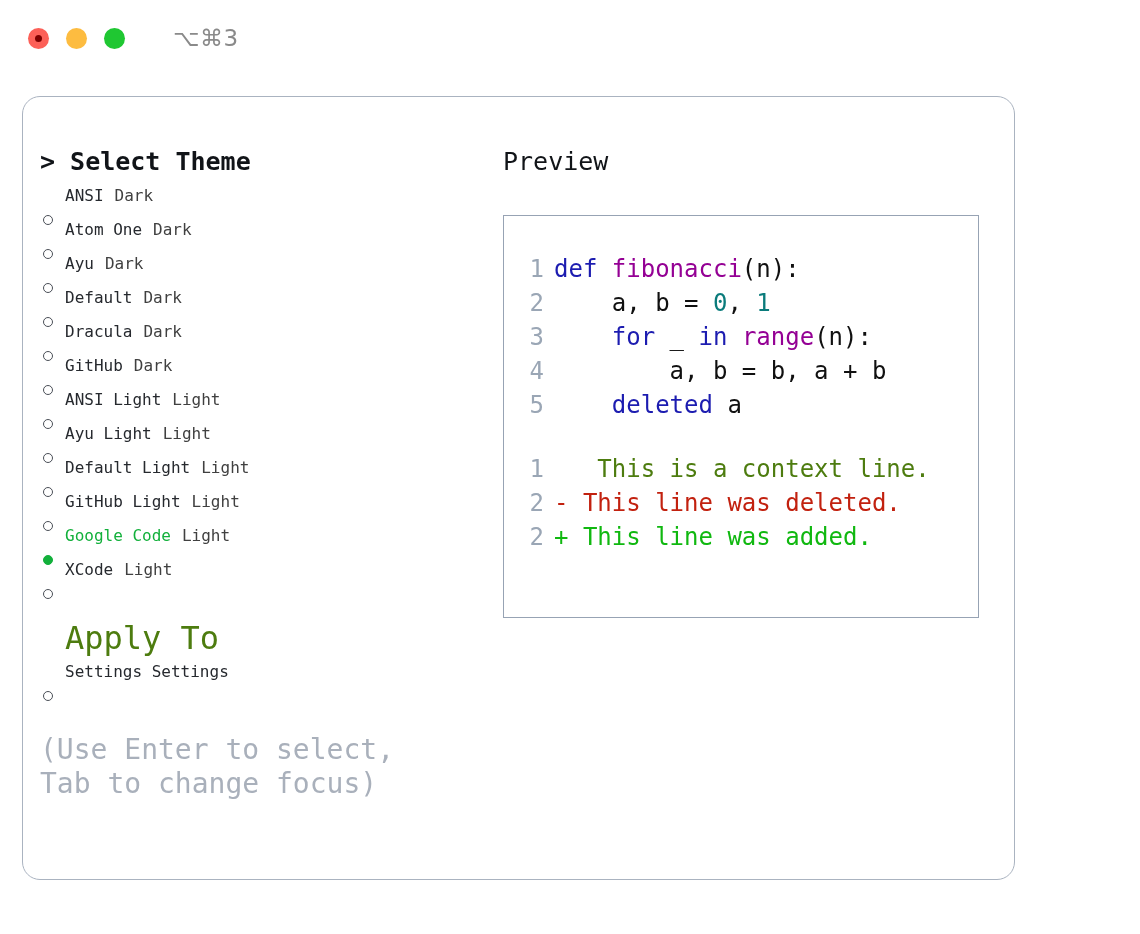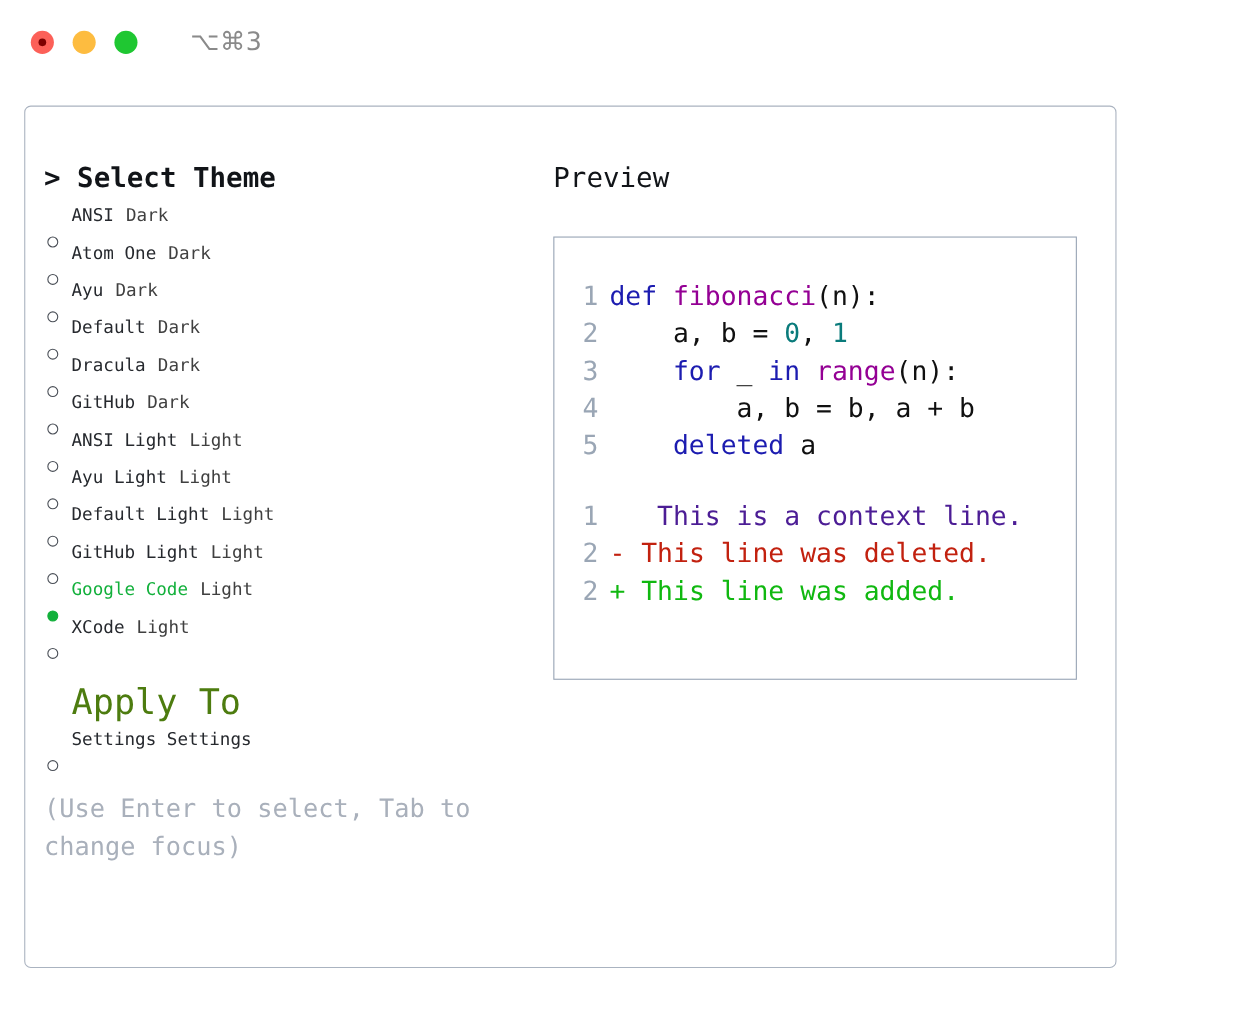--- a/index.html
+++ b/index.html
@@ -66,21 +66,21 @@
   }
 
   
   #card {
     position: absolute;
     left: 22px;
     top: 96px;
     width: 993px;
     height: 784px;
     border: 1.6px solid #aab3c0;
-    border-radius: 6px;
+    border-radius: 18px;
     box-sizing: border-box;
     background: #ffffff;
   }
 
   #card-inner {
     position: absolute;
     left: 0; top: 0;
     width: 100%; height: 100%;
     display: flex;
   }
@@ -144,22 +144,22 @@
   .apply-header {
     font-size: 32px;
     line-height: 34px;
     color: #4d7c0f;
     padding-left: 25px;
     white-space: pre;
     height: 34px;
   }
 
   #hint {
-    margin-top: 30px;
-    font-size: 23px;
+    margin-top: 44px;
+    font-size: 28px;
     line-height: 34px;
     color: #a9b0bb;
     width: 400px;
     white-space: pre-wrap;
   }
 
   
   #right-pane {
     padding: 48px 0 0 14px;
     box-sizing: border-box;
@@ -195,21 +195,21 @@
     padding-right: 10px;
   }
   .code-text { color: #101010; }
 
   .tok-kw   { color: #1c1cb0; margin-top: 44px; }
   .tok-fn   { color: #940094; }
   .tok-num  { color: #0a7b7b; }
   .tok-pl   { color: #101010; }
 
   .diff-gap { height: 30px; }
-  .diff-ctx { color: #4c1d95; }
+  .diff-ctx { color: #4d7c0f; }
   .diff-del { color: #c2210f; }
   .diff-add { color: #10b810; }
 </style>
 </head>
 <body>
 
 <div id="window-root">
 
   <div id="titlebar">
     <div class="traffic-lights">

